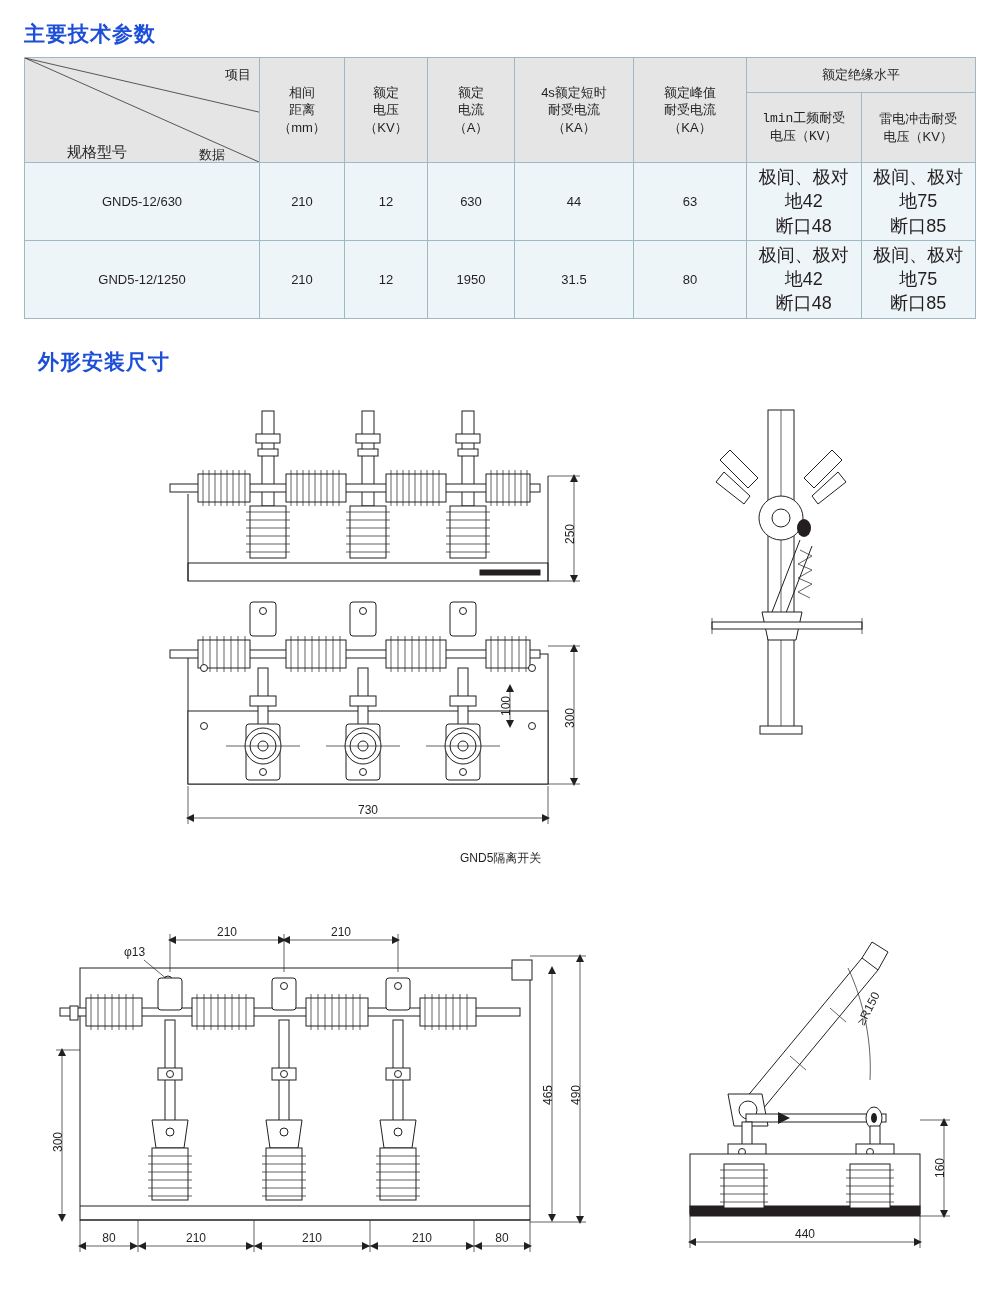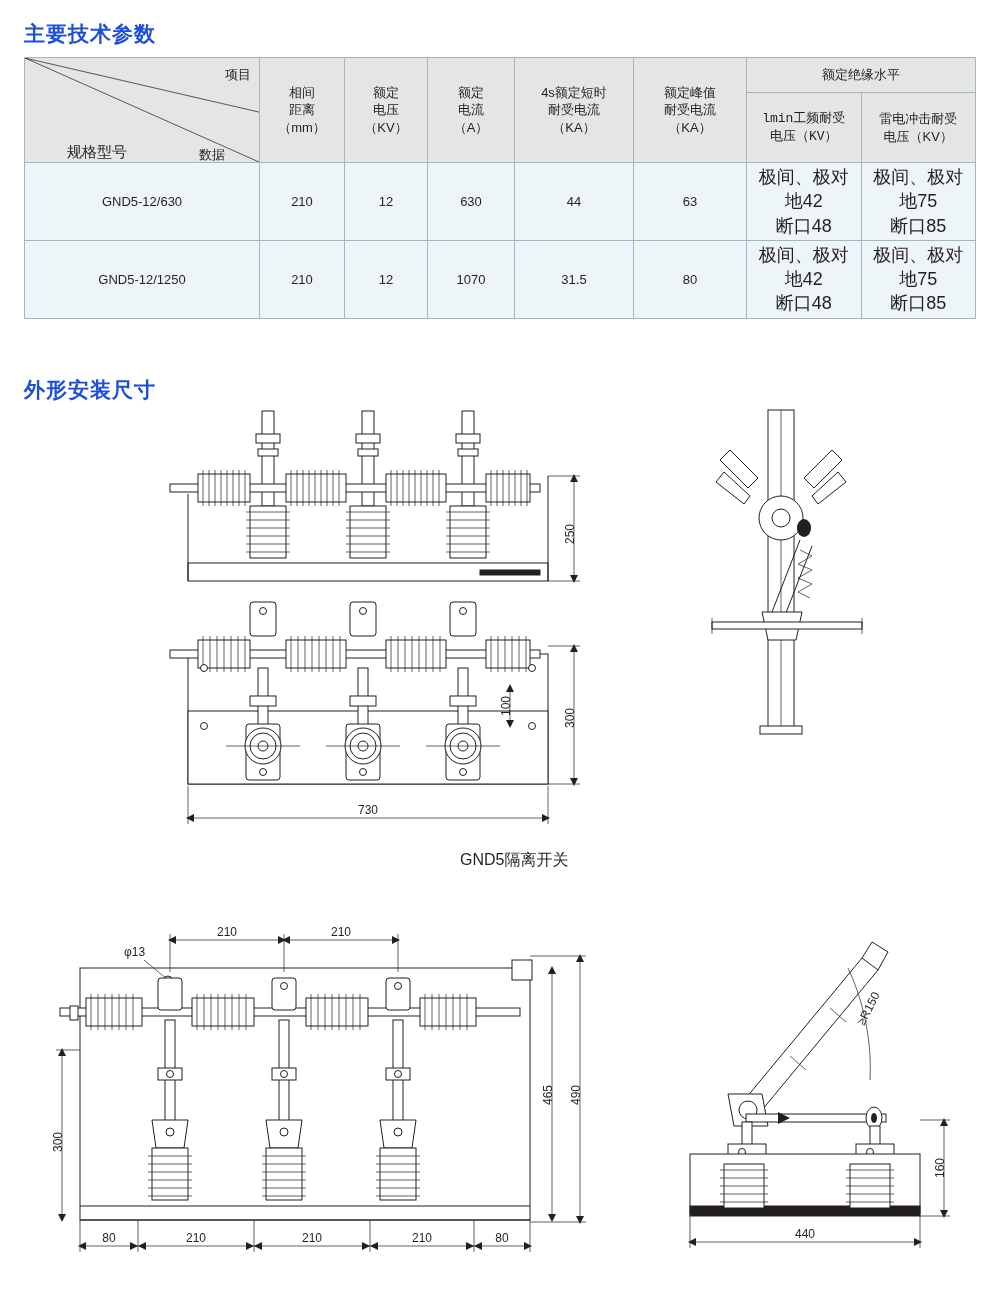--- a/index.html
+++ b/index.html
@@ -11,21 +11,21 @@
     position:relative;
     overflow:hidden;
   }
   .section-title{
     color:#1d4ed8;
     font-size:21px;
     font-weight:bold;
     letter-spacing:1px;
   }
   #title-params{position:absolute;left:24px;top:20px;}
-  #title-dims{position:absolute;left:24px;top:348px;margin-top:28px;}
+  #title-dims{position:absolute;left:38px;top:348px;}
 
   
   .tbl-wrap{position:absolute;left:24px;top:57px;width:952px;}
   table.spec{
     border-collapse:collapse;
     width:952px;
     font-size:13px;
     table-layout:fixed;
   }
   table.spec th,table.spec td{
@@ -54,21 +54,21 @@
   }
   .corner-cell .lbl-model{
     position:absolute;left:10px;bottom:0;font-size:15px;margin-left:32px;
   }
   .ins-cell{text-align:left;padding-left:9px;font-size:18px;line-height:1.45;}
 
   
   .draw{position:absolute;}
   .cap{
     position:absolute;
-    font-size:16px;
+    font-size:12px;
     color:#231f20;
   }
   svg{display:block;}
   .ln{stroke:#231f20;stroke-width:1;fill:none;}
   .thin{stroke:#231f20;stroke-width:0.7;fill:none;}
   .fillw{fill:#ffffff;stroke:#231f20;stroke-width:1;}
   .fillk{fill:#231f20;stroke:#231f20;stroke-width:1;}
   .dim{stroke:#231f20;stroke-width:0.7;fill:none;}
   text{font-family:"Liberation Sans","DejaVu Sans",sans-serif;fill:#231f20;}
   .dimtxt{font-size:12px;}
@@ -144,21 +144,21 @@
       </td>
       <td class="ins-cell">
         <div>极间、极对地75</div>
         <div>断口85</div>
       </td>
     </tr>
     <tr>
       <td>GND5-12/1250</td>
       <td>210</td>
       <td>12</td>
-      <td>1070</td>
+      <td>1950</td>
       <td>31.5</td>
       <td>80</td>
       <td class="ins-cell">
         <div>极间、极对地42</div>
         <div>断口48</div>
       </td>
       <td class="ins-cell">
         <div>极间、极对地75</div>
         <div>断口85</div>
       </td>

